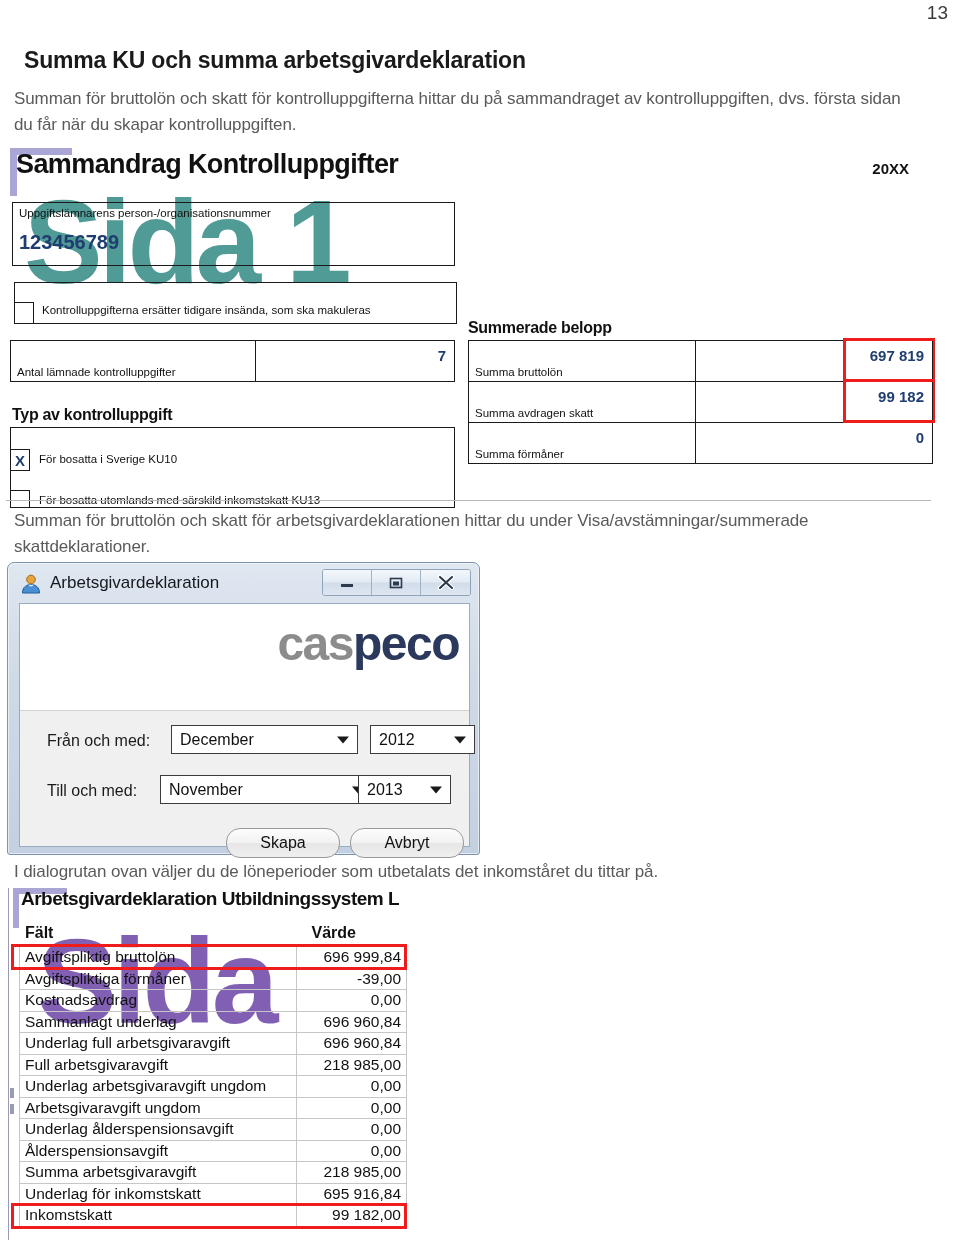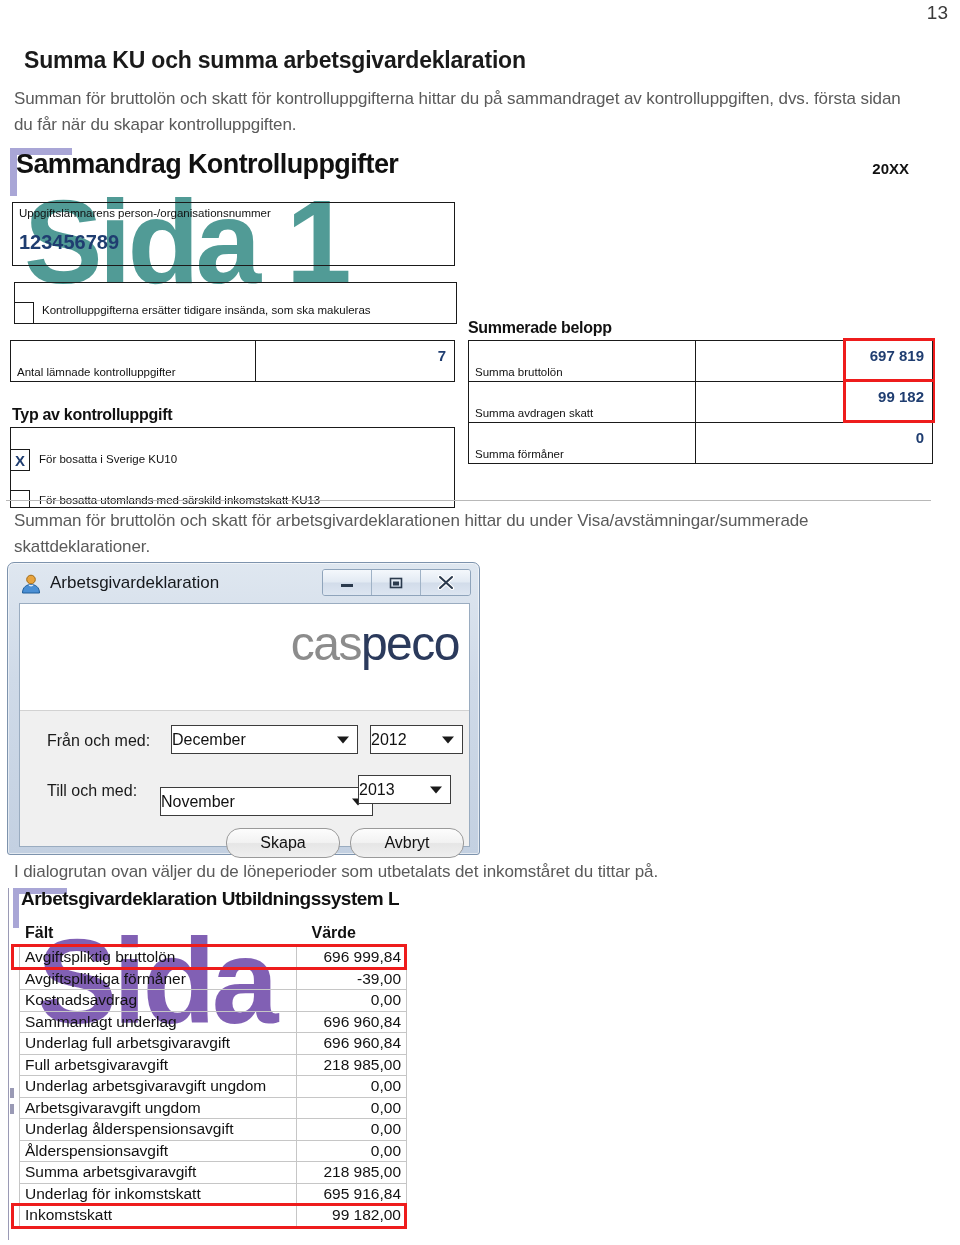--- a/index.html
+++ b/index.html
@@ -147,21 +147,21 @@
   .win-btn:last-child{ border-right:none; }
 
   .win-body{
     position:absolute; left:11px; top:40px;
     width:451px; height:244px;
     background:#ffffff;
     border:1px solid #9aacc0;
   }
   .caspeco{
     position:absolute; right:10px; top:12px;
-    font-size:48px; font-weight:normal;
+    font-size:48px; font-weight:bold;
     letter-spacing:-1.5px;
     font-family:"Liberation Sans", sans-serif;
   }
   .caspeco .c1{ color:#8c8c8c; }
   .caspeco .c2{ color:#2b3a5c; }
 
   .form-area{
     position:absolute; left:0; top:106px; right:0; bottom:0;
     background:#f0f0f0;
     border-top:1px solid #d2d2d2;
@@ -172,21 +172,21 @@
     font-size:16px; color:#1a1a1a;
   }
   .combo{
     position:absolute;
     height:29px;
     background:#ffffff;
     border:1px solid #3c3c3c;
     display:flex; align-items:center;
   }
   .combo .ctext{
-    padding-left:0; font-size:16px; color:#111;
+    padding-left:8px; font-size:16px; color:#111;
     font-family:"Liberation Sans", sans-serif;
   }
   .combo .carrow{
     position:absolute; right:8px; top:50%; transform:translateY(-50%);
     width:0;height:0;
     border-left:6px solid transparent;
     border-right:6px solid transparent;
     border-top:7px solid #1a1a1a;
   }
   .wbtn{
@@ -367,29 +367,29 @@
     </div>
 
     <div class="form-area">
 
       <div class="frow" style="top:14px;">
         <div class="flabel">Från och med:</div>
         <div class="combo" style="left:151px; top:0px; width:187px;">
           <span class="ctext">December</span>
           <span class="carrow"></span>
         </div>
-        <div class="combo" style="left:350px; top:0px; width:93px;">
+        <div class="combo" style="left:350px; top:0px; width:105px;">
           <span class="ctext">2012</span>
           <span class="carrow"></span>
         </div>
       </div>
 
       <div class="frow" style="top:64px;">
         <div class="flabel">Till och med:</div>
-        <div class="combo" style="left:140px; top:12px; width:213px;">
+        <div class="combo" style="left:140px; top:0px; width:213px;">
           <span class="ctext">November</span>
           <span class="carrow"></span>
         </div>
         <div class="combo" style="left:338px; top:0px; width:93px;">
           <span class="ctext">2013</span>
           <span class="carrow"></span>
         </div>
       </div>
 
       <div class="wbtn" style="left:206px; top:117px;">Skapa</div>

